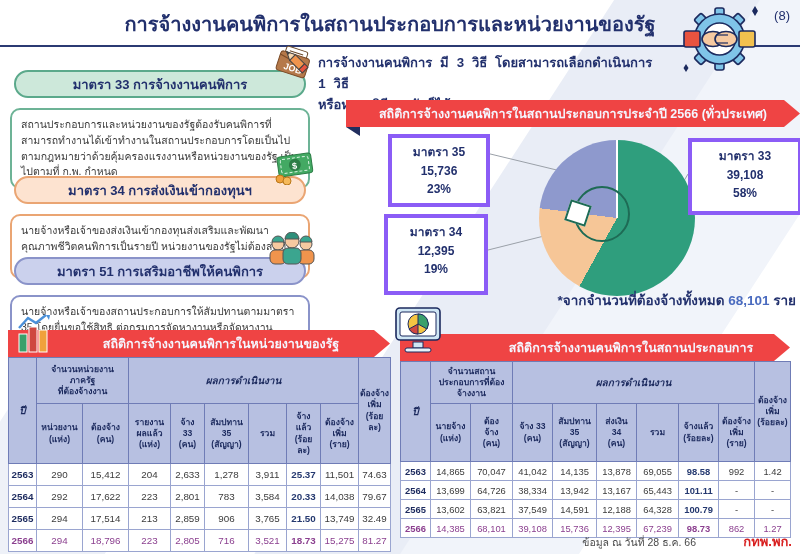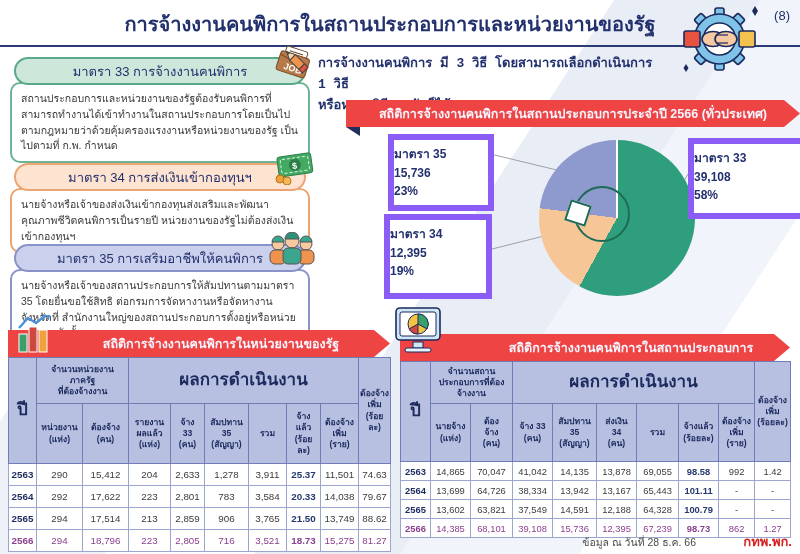--- a/index.html
+++ b/index.html
@@ -10,23 +10,23 @@
   .band-b{left:560px;top:-160px;width:150px;height:980px;transform:rotate(33deg);background:#f1f4fa;}
   .band-c{left:-120px;top:380px;width:160px;height:500px;transform:rotate(33deg);background:#eef1f8;}
 
   .page-title{position:absolute;z-index:2;left:70px;top:8px;width:640px;text-align:center;
               font-size:20px;font-weight:bold;color:#22306d;}
   .page-num{position:absolute;z-index:2;right:10px;top:8px;font-size:13px;color:#22306d;}
   .top-rule{position:absolute;z-index:1;left:0;top:45px;width:800px;height:2px;background:#2b3a73;}
 
   
   .mbox{position:absolute;z-index:2;left:10px;width:300px;}
-  .mhead{position:relative;z-index:2;height:24px;margin:0 4px;border-radius:15px;
+  .mhead{position:relative;z-index:2;height:24px;margin:13px 4px;border-radius:15px;
          display:flex;align-items:center;justify-content:center;
-         font-size:13px;font-weight:normal;color:#22306d;border:2px solid;text-align:right;}
+         font-size:13px;font-weight:bold;color:#22306d;border:2px solid;text-align:right;}
   .mbody{position:relative;z-index:1;margin-top:-3px;background:#fff;border:2px solid;border-radius:10px;
          padding:7px 9px;font-size:10.5px;line-height:1.5;color:#3b3b3b;}
   .m33 .mhead{background:#cde8da;border-color:#5ba98b;}
   .m33 .mbody{border-color:#6db396;}
   .m34 .mhead{background:#fde3d0;border-color:#eaa573;}
   .m34 .mbody{border-color:#eaa573;}
   .m35 .mhead{background:#cbd1ed;border-color:#8a93c9;}
   .m35 .mbody{border-color:#8a93c9;}
   .mbox .corner-icon{position:absolute;right:-6px;top:-12px;z-index:3;}
 
@@ -47,35 +47,35 @@
   .com-banner .btext{padding-left:72px;}
 
   .pie{position:absolute;z-index:2;left:539px;top:140px;width:156px;height:156px;border-radius:50%;
        background:conic-gradient(#2f9e7d 0 208.8deg,#f6c697 208.8deg 277.2deg,#8e99cd 277.2deg 360deg);}
   .pie .sep{position:absolute;left:77px;top:0;width:2px;height:78px;background:#fff;}
   .pie .ring{position:absolute;left:35px;top:46px;width:52px;height:52px;border:2px solid #1e6b55;border-radius:50%;}
   .pie .wedge{position:absolute;left:28px;top:62px;width:18px;height:18px;background:#fff;
               border:2px solid #1e6b55;transform:rotate(18deg);}
   .pie-lines{position:absolute;z-index:1;left:340px;top:130px;}
 
-  .plabel{position:absolute;z-index:3;background:#fff;border:6px solid #8b5cf6;
+  .plabel{position:absolute;z-index:3;background:#fff;border:4px solid #8b5cf6;text-align:center;
           font-weight:bold;color:#22306d;font-size:12px;line-height:1.55;padding-top:5px;}
   .pl35{left:388px;top:134px;width:94px;height:60px;}
   .pl33{left:688px;top:138px;width:106px;height:64px;}
   .pl34{left:384px;top:214px;width:96px;height:68px;}
 
   .footnote{position:absolute;z-index:2;left:500px;top:289px;width:296px;text-align:right;
             font-size:13.5px;font-weight:bold;color:#22306d;}
   .footnote .fval{color:#4a6bbf;}
 
   
   .dtable{position:absolute;z-index:2;border-collapse:collapse;table-layout:fixed;background:#fff;}
   .dtable th{background:#b7c0e1;color:#1c2a5e;font-weight:bold;border:1px solid #6f7cb6;
              white-space:pre-line;padding:0 1px;font-size:8.6px;line-height:1.3;text-align:center;}
-  .dtable th.big{font-size:17px;}
+  .dtable th.big{font-size:10px;font-style:italic;}
   .dtable td{border:1px solid #9aa5d0;text-align:center;padding:0 2px;font-size:9.8px;color:#3b3b3b;
              background:#fff;}
   .dtable td.year{font-weight:bold;color:#1c2a5e;}
   .dtable td:nth-child(8){font-weight:bold;color:#24386f;}
   .dtable tr.hl td, .dtable tr.hl td.year, .dtable tr.hl td:nth-child(8){color:#8b3f8f;}
   #gov{left:8px;top:357px;width:382px;}
   #com{left:400px;top:361px;width:390px;}
   #com td{font-size:9.4px;}
 
   .ficon{position:absolute;z-index:4;}
@@ -144,21 +144,21 @@
         <rect x="9" y="7" width="28" height="14" rx="2" fill="none" stroke="#d9f2e2" stroke-dasharray="3 2"></rect>
         <circle cx="23" cy="14" r="6" fill="#2c7d46"></circle>
         <text x="20" y="18" font-size="9" font-weight="bold" fill="#ffffff" font-family="Liberation Sans,sans-serif">$</text>
       </g>
       <circle cx="8" cy="28" r="4" fill="#f0a13c" stroke="#b97718"></circle>
       <circle cx="15" cy="30" r="4" fill="#f5b95a" stroke="#b97718"></circle>
     </svg>
   </div>
 
   <div class="mbox m35" style="top:244px">
-    <div class="mhead">มาตรา 35 การเสริมอาชีพให้คนพิการ</div>
+    <div class="mhead">มาตรา 51 การเสริมอาชีพให้คนพิการ</div>
     <div class="mbody">นายจ้างหรือเจ้าของสถานประกอบการให้สัมปทานตามมาตรา 35 โดยยื่นขอใช้สิทธิ ต่อกรมการจัดหางานหรือจัดหางานจังหวัดที่ สำนักงานใหญ่ของสถานประกอบการตั้งอยู่หรือหน่วยงานของรัฐนั้น</div>
     <svg class="corner-icon" width="48" height="34" viewBox="0 0 48 34">
       <g stroke="#555" stroke-width="1">
         <circle cx="10" cy="12" r="6" fill="#f6c9a0"></circle>
           <path d="M4 10 a6 6 0 0 1 12 0 z" fill="#3ba58f"></path>
         <rect x="2" y="18" width="16" height="14" rx="5" fill="#f0944d"></rect>
         <circle cx="38" cy="12" r="6" fill="#f6c9a0"></circle>
           <path d="M32 10 a6 6 0 0 1 12 0 z" fill="#3ba58f"></path>
         <rect x="30" y="18" width="16" height="14" rx="5" fill="#f0944d"></rect>
         <circle cx="24" cy="9" r="7" fill="#f6c9a0"></circle>
@@ -206,20 +206,23 @@
     <div>มาตรา 33</div>
     <div>39,108</div>
     <div>58%</div>
   </div>
   <div class="plabel pl34">
     <div>มาตรา 34</div>
     <div>12,395</div>
     <div>19%</div>
   </div>
 
+  <div class="footnote">
+    <span>*จากจำนวนที่ต้องจ้างทั้งหมด </span><span class="fval">68,101</span><span> ราย</span>
+  </div>
 
   <div class="banner gov-banner">
     <div class="btext">สถิติการจ้างงานคนพิการในหน่วยงานของรัฐ</div>
   </div>
   <div class="fold" style="left:8px;top:357px"></div>
   <svg class="ficon" style="left:16px;top:314px" width="34" height="40" viewBox="0 0 34 40">
     <polyline points="3,14 12,4 20,9 30,1" fill="none" stroke="#4a90d9" stroke-width="2.4"></polyline>
     <path d="M30 1 l4 0 -1 5 z" fill="#4a90d9"></path>
     <rect x="3" y="20" width="8" height="18" fill="#3aa06b" stroke="#fff"></rect>
     <rect x="13" y="13" width="8" height="25" fill="#cf4840" stroke="#fff"></rect>
@@ -303,21 +306,21 @@
       <tr style="height:22px">
         <td class="year">2565</td>
         <td>294</td>
         <td>17,514</td>
         <td>213</td>
         <td>2,859</td>
         <td>906</td>
         <td>3,765</td>
         <td>21.50</td>
         <td>13,749</td>
-        <td>88.62</td>
+        <td>32.49</td>
       </tr>
       <tr style="height:22px" class="hl">
         <td class="year">2566</td>
         <td>294</td>
         <td>18,796</td>
         <td>223</td>
         <td>2,805</td>
         <td>716</td>
         <td>3,521</td>
         <td>18.73</td>

